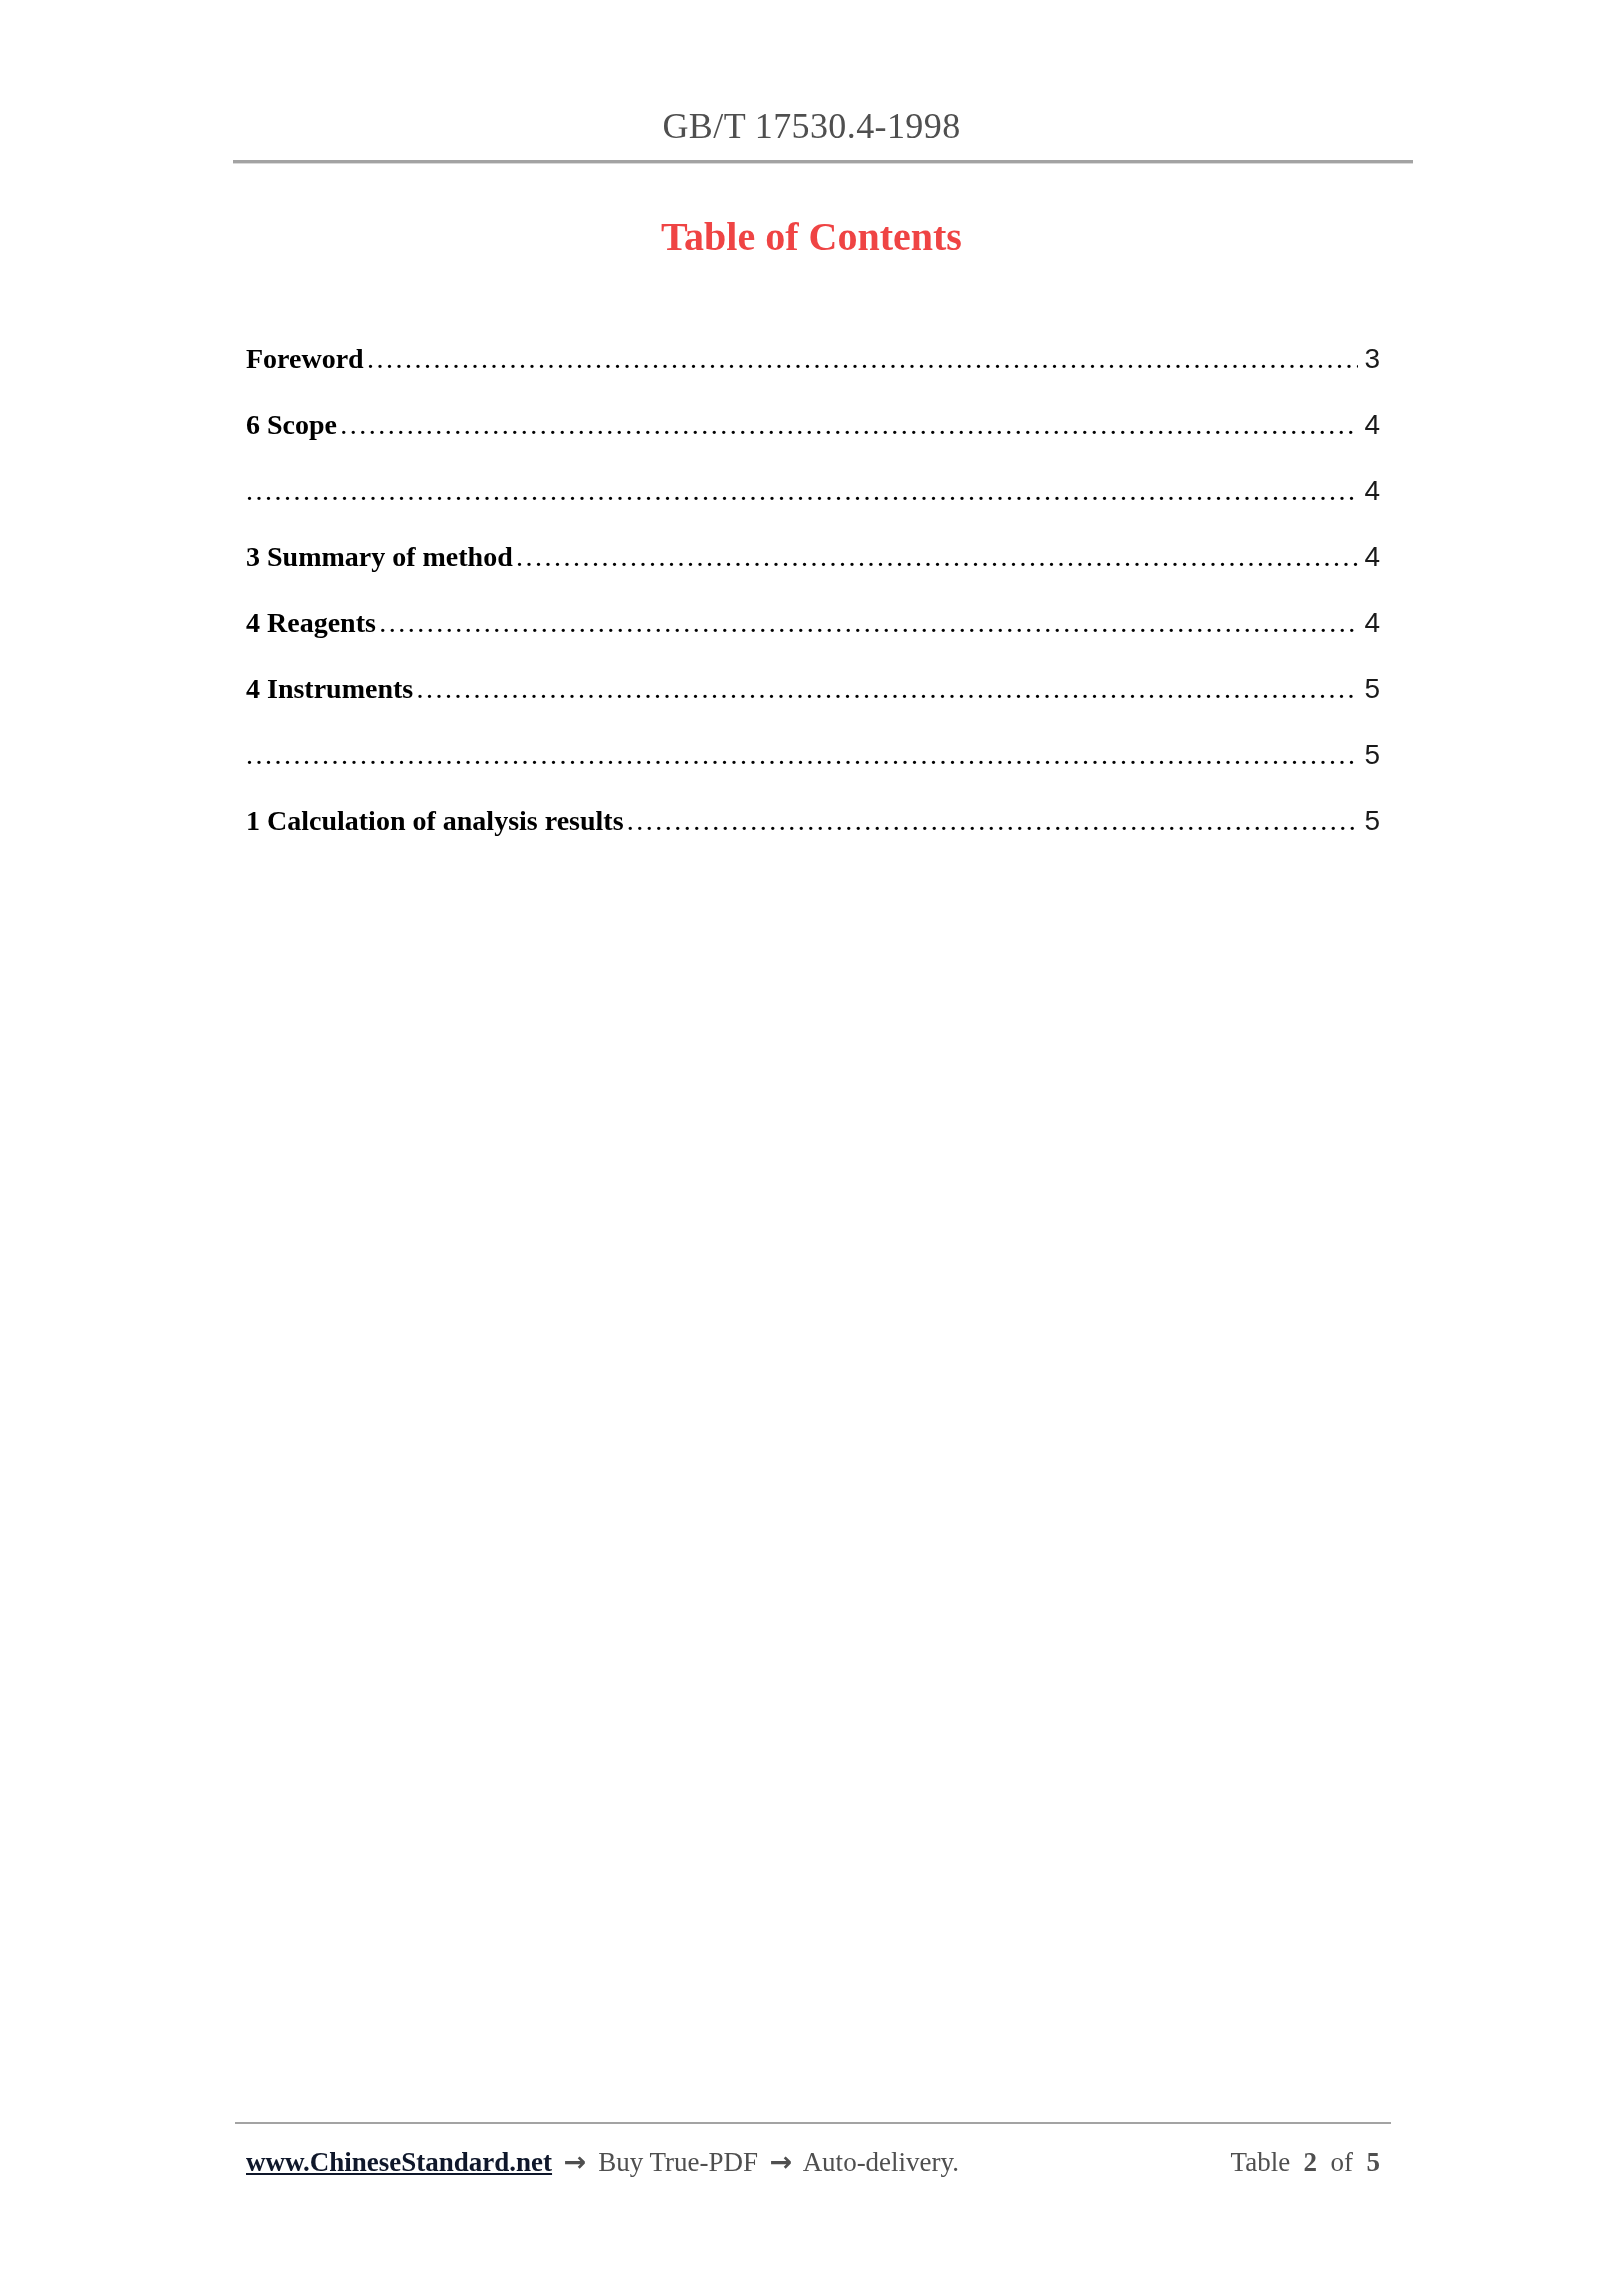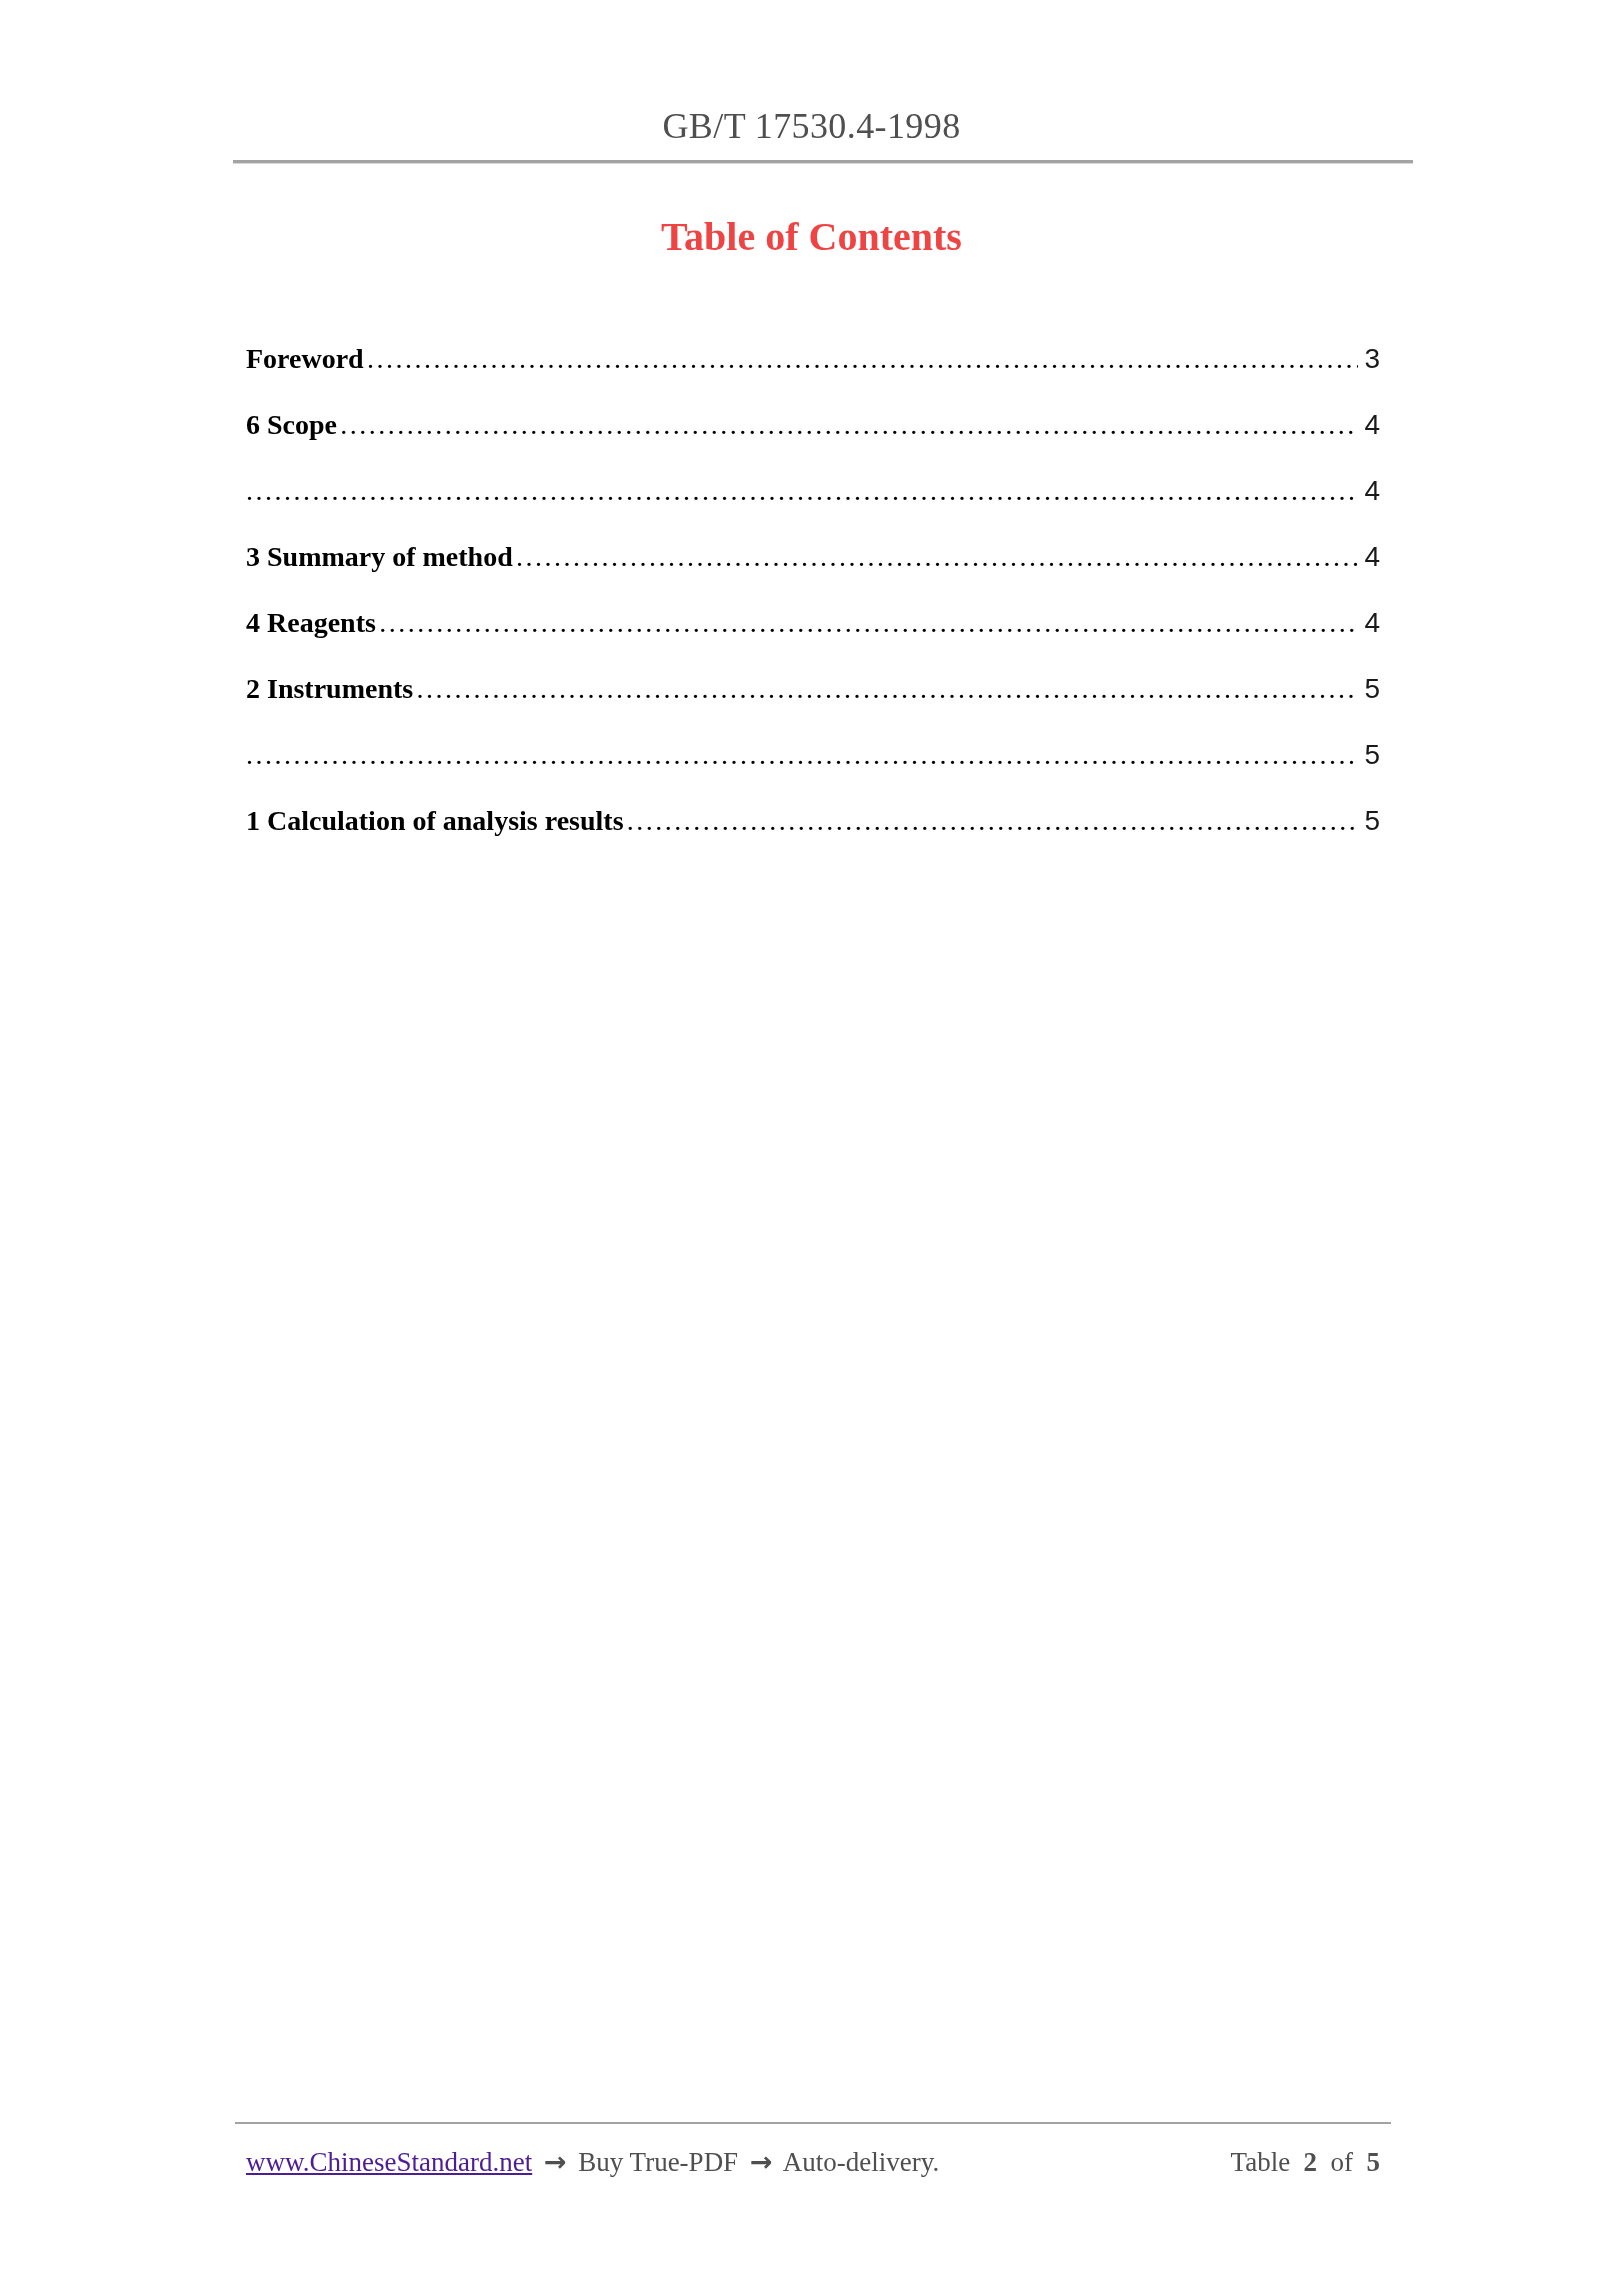--- a/index.html
+++ b/index.html
@@ -105,23 +105,24 @@
     display: flex;
     justify-content: space-between;
     align-items: baseline;
     font-size: 27px;
     color: #4f4f4f;
   }
   .footer-left {
     white-space: nowrap;
   }
   .footer-link {
-    color: #4c1d95;
+    color: #0f172a;
     text-decoration: underline;
     cursor: pointer;
+    font-weight: bold;
   }
   .footer-arrow {
     font-family: "DejaVu Sans", sans-serif;
     font-weight: bold;
     padding: 0 5px;
   }
   .footer-page {
     white-space: nowrap;
     word-spacing: 6.7px;
   }
@@ -159,21 +160,21 @@
       <span class="toc-label">3 Summary of method</span>
       <span class="dots">............................................................................................................................................................................................................................................................................................................</span>
       <span class="toc-page">4</span>
     </li>
     <li class="toc-row">
       <span class="toc-label">4 Reagents</span>
       <span class="dots">............................................................................................................................................................................................................................................................................................................</span>
       <span class="toc-page">4</span>
     </li>
     <li class="toc-row">
-      <span class="toc-label">2 Instruments</span>
+      <span class="toc-label">4 Instruments</span>
       <span class="dots">............................................................................................................................................................................................................................................................................................................</span>
       <span class="toc-page">5</span>
     </li>
     <li class="toc-row">
       <span class="dots">............................................................................................................................................................................................................................................................................................................</span>
       <span class="toc-page">5</span>
     </li>
     <li class="toc-row">
       <span class="toc-label">1 Calculation of analysis results</span>
       <span class="dots">............................................................................................................................................................................................................................................................................................................</span>

